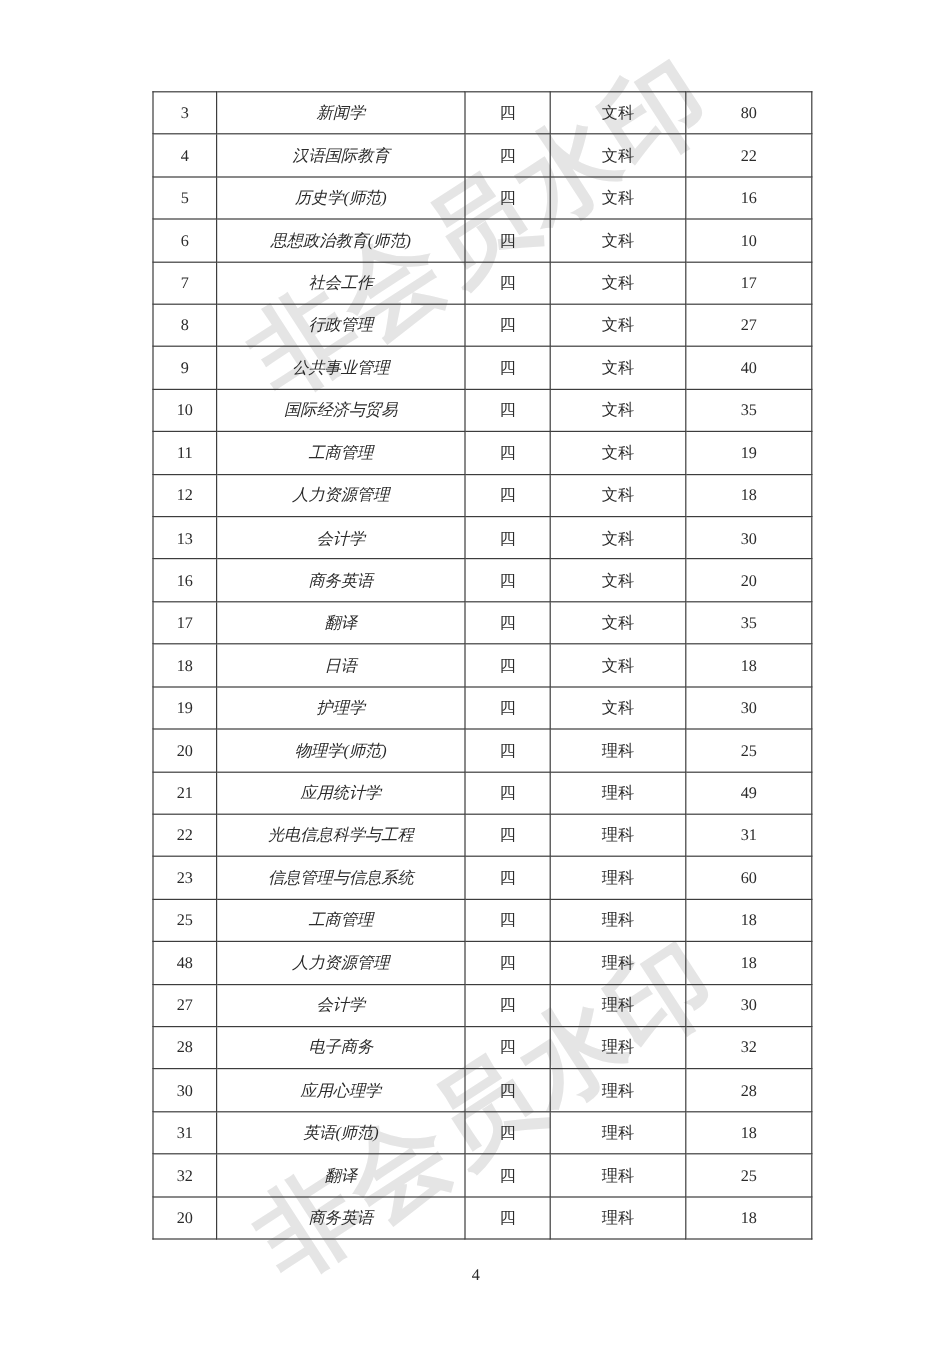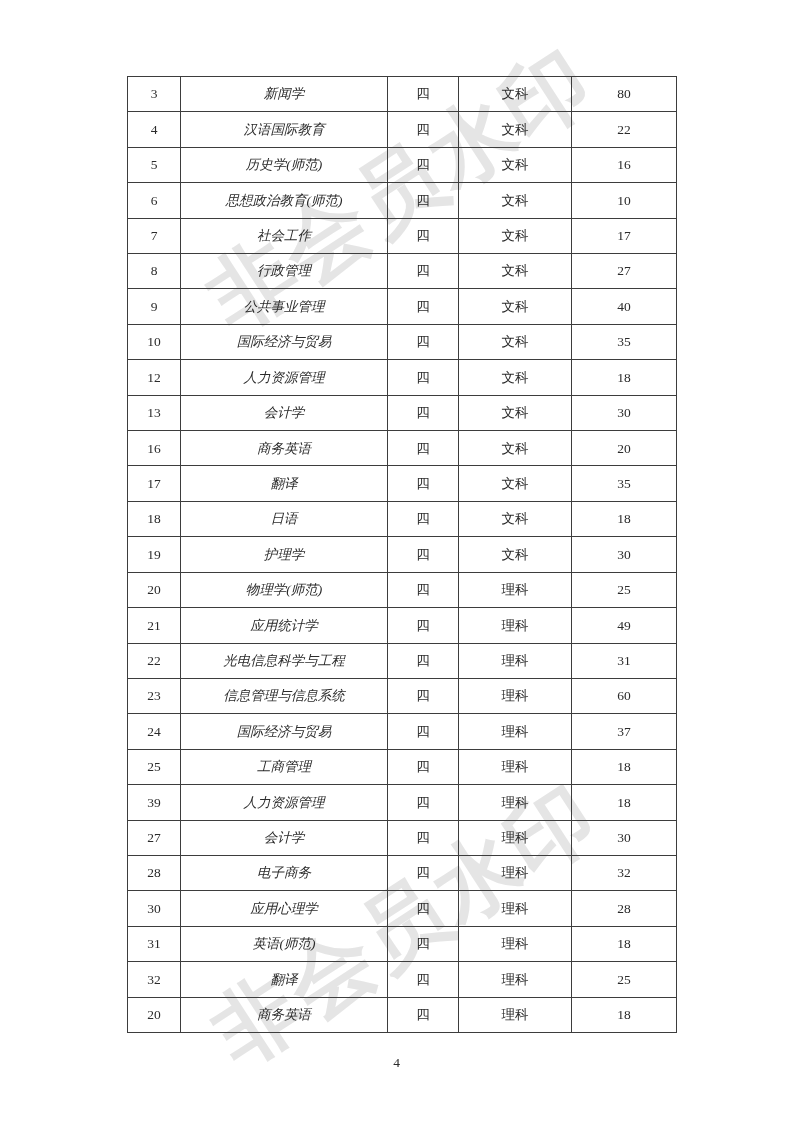--- a/index.html
+++ b/index.html
@@ -133,20 +133,27 @@
           <td class="c-count">40</td>
         </tr>
         <tr>
           <td class="c-no">10</td>
           <td class="c-major">国际经济与贸易</td>
           <td class="c-years">四</td>
           <td class="c-category">文科</td>
           <td class="c-count">35</td>
         </tr>
         <tr>
+          <td class="c-no">11</td>
+          <td class="c-major">工商管理</td>
+          <td class="c-years">四</td>
+          <td class="c-category">文科</td>
+          <td class="c-count">19</td>
+        </tr>
+        <tr>
           <td class="c-no">12</td>
           <td class="c-major">人力资源管理</td>
           <td class="c-years">四</td>
           <td class="c-category">文科</td>
           <td class="c-count">18</td>
         </tr>
         <tr>
           <td class="c-no">13</td>
           <td class="c-major">会计学</td>
           <td class="c-years">四</td>
@@ -203,35 +210,28 @@
           <td class="c-count">31</td>
         </tr>
         <tr>
           <td class="c-no">23</td>
           <td class="c-major">信息管理与信息系统</td>
           <td class="c-years">四</td>
           <td class="c-category">理科</td>
           <td class="c-count">60</td>
         </tr>
         <tr>
-          <td class="c-no">24</td>
-          <td class="c-major">国际经济与贸易</td>
-          <td class="c-years">四</td>
-          <td class="c-category">理科</td>
-          <td class="c-count">37</td>
-        </tr>
-        <tr>
           <td class="c-no">25</td>
           <td class="c-major">工商管理</td>
           <td class="c-years">四</td>
           <td class="c-category">理科</td>
           <td class="c-count">18</td>
         </tr>
         <tr>
-          <td class="c-no">39</td>
+          <td class="c-no">48</td>
           <td class="c-major">人力资源管理</td>
           <td class="c-years">四</td>
           <td class="c-category">理科</td>
           <td class="c-count">18</td>
         </tr>
         <tr>
           <td class="c-no">27</td>
           <td class="c-major">会计学</td>
           <td class="c-years">四</td>
           <td class="c-category">理科</td>

